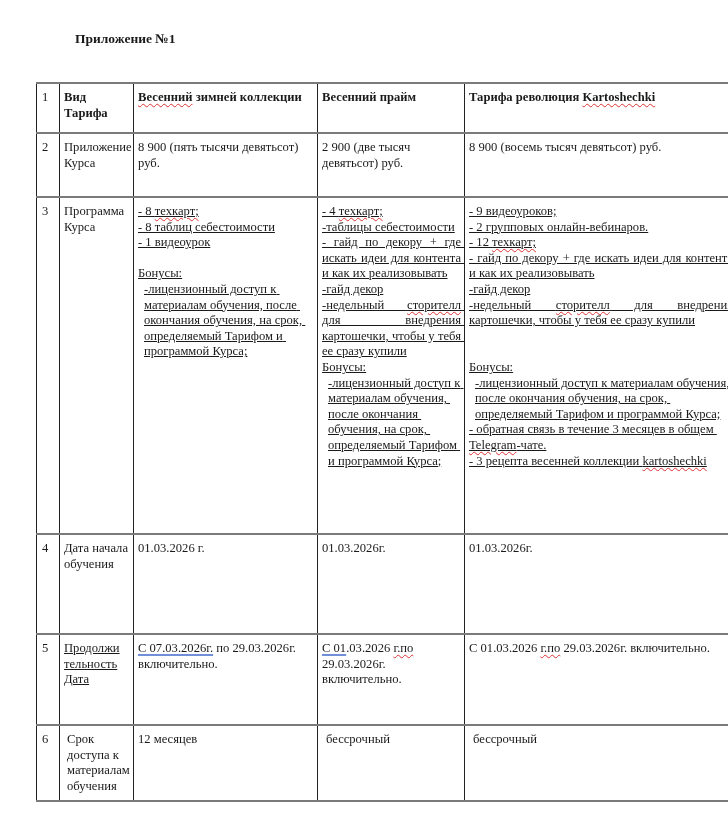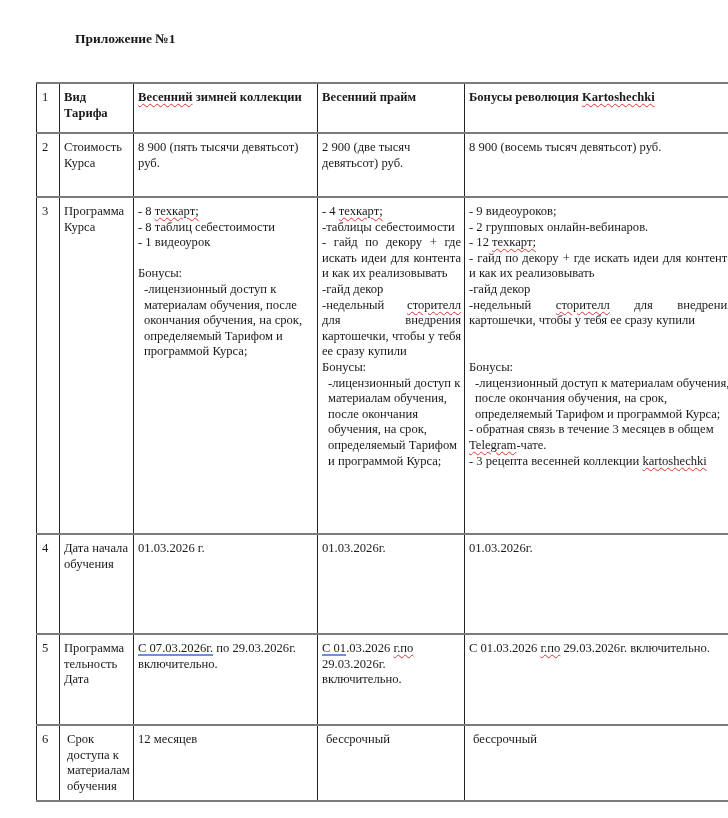--- a/index.html
+++ b/index.html
@@ -7,21 +7,21 @@
          font-family:"Liberation Serif", serif; color:#1a1a1a; font-size:12.6px; line-height:15.6px; }
   .page-title { position:absolute; left:47px; top:31px; font-weight:bold; font-size:13.5px;margin-left:28px; }
   table { position:absolute; left:36px; top:82px; border-collapse:collapse; table-layout:fixed; width:700px; }
   td { vertical-align:top; border-left:1.5px solid #222; border-right:1.5px solid #222;
        border-top:2.5px solid #7b7b7b; border-bottom:2.5px solid #7b7b7b; padding:6px 3px 4px 4px; }
   col.c0 { width:23px; } col.c1 { width:74px; } col.c2 { width:184px; } col.c3 { width:147px; } col.c4 { width:272px; }
   .num { padding-left:5px; }
   .hdr { font-weight:bold; }
   .center { text-align:left; }
   .just { text-align:justify; }
-  .line { display:block; white-space:pre-wrap; }
+  .line { display:block; white-space:pre-wrap;text-decoration:underline; }
   .blank { display:block; height:15.6px; }
   .sp { text-decoration:underline wavy #d33; text-decoration-thickness:1px; text-underline-offset:2px; }
   .blueu { text-decoration:underline solid #6f8fd8; text-decoration-thickness:2px; text-underline-offset:2px; }
   .nowrap { white-space:nowrap; overflow:hidden; }
   .ind { padding-left:6px; }
 </style>
 </head>
 <body>
 
 <div class="page-title">Приложение №1</div>
@@ -34,26 +34,26 @@
       <col class="c3">
       <col class="c4">
     </colgroup>
 
   <tbody>
       <tr style="height:50px;">
     <td class="num">1</td>
     <td class="hdr">Вид Тарифа</td>
     <td class="hdr nowrap"><span class="sp">Весенний</span><span> зимней коллекции</span></td>
     <td class="hdr center">Весенний прайм</td>
-    <td class="hdr center"><span>Бонусы революция </span><span class="sp">Kartoshechki</span></td>
+    <td class="hdr center"><span>Тарифа революция </span><span class="sp">Kartoshechki</span></td>
   </tr>
 
   <tr style="height:64px;">
     <td class="num">2</td>
-    <td>Стоимость Курса</td>
+    <td>Приложение Курса</td>
     <td>8 900 (пять тысячи девятьсот) руб.</td>
     <td>2 900 (две тысяч девятьсот) руб.</td>
     <td>8 900 (восемь тысяч девятьсот) руб.</td>
   </tr>
 
   <tr style="height:337px;">
     <td class="num">3</td>
     <td>Программа Курса</td>
     <td>
       <span class="line">- 8 <span class="sp">техкарт;</span></span>
@@ -92,21 +92,21 @@
     <td class="num">4</td>
     <td>Дата начала обучения</td>
     <td class="center">01.03.2026 г.</td>
     <td class="center">01.03.2026г.</td>
     <td class="center">01.03.2026г.</td>
   </tr>
 
   <tr style="height:91px;">
     <td class="num">5</td>
     <td>
-      <span class="line">Программа</span>
+      <span class="line">Продолжи</span>
       <span class="line">тельность</span>
       <span class="line">Дата</span>
     </td>
     <td><span class="blueu">С  07.03.2026г.</span> по 29.03.2026г. включительно.</td>
     <td><span class="blueu">С  01</span>.03.2026 <span class="sp">г.по</span> 29.03.2026г. включительно.</td>
     <td>С  01.03.2026 <span class="sp">г.по</span> 29.03.2026г. включительно.</td>
   </tr>
 
   <tr style="height:76px;">
     <td class="num">6</td>

